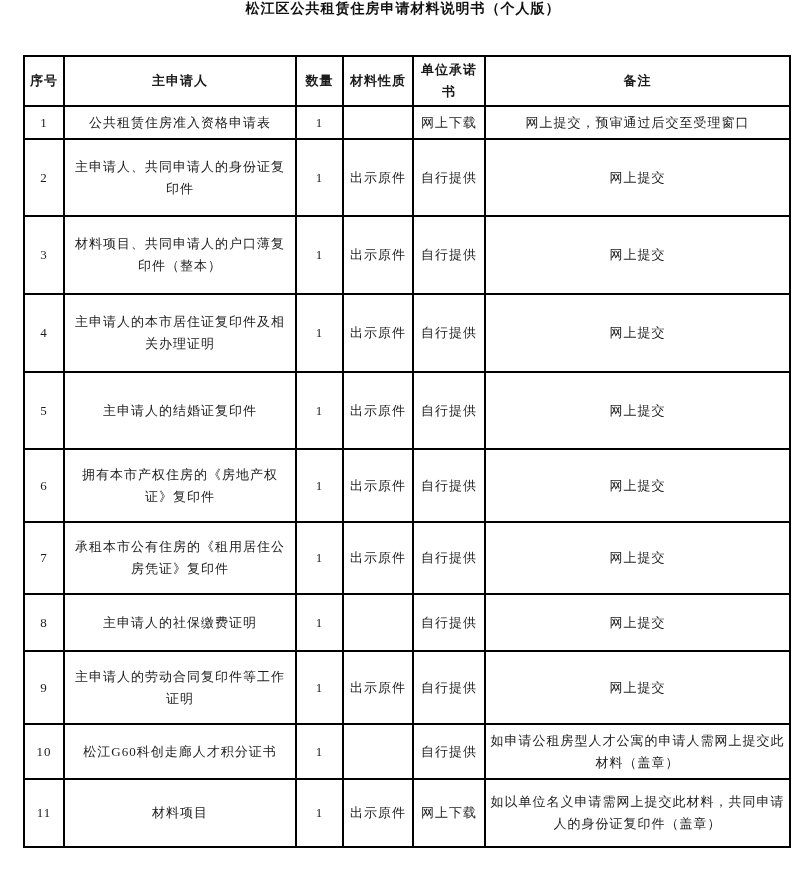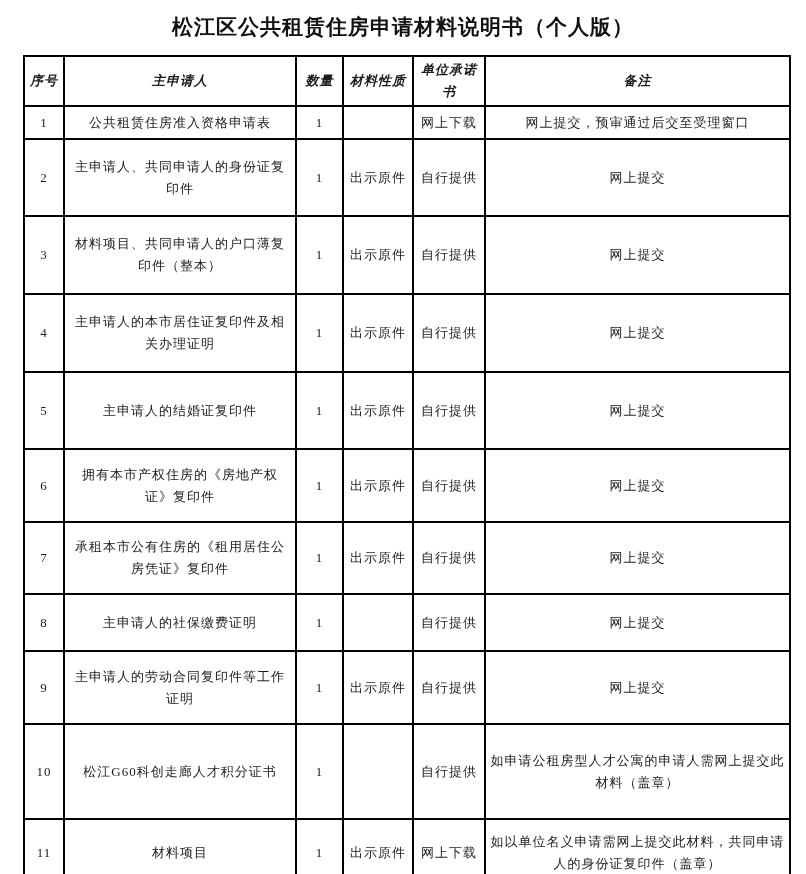--- a/index.html
+++ b/index.html
@@ -10,23 +10,23 @@
     color: #1c1c1c;
   }
   .page {
     position: relative;
     width: 806px;
     height: 874px;
     background: #ffffff;
     overflow: hidden;
   }
   .doc-title {
-    margin-top: 13px;
+    margin-top: 0;
     text-align: center;
-    font-size: 21px;
+    font-size: 14px;
     font-weight: bold;
     letter-spacing: 1px;
     color: #111111;
     font-family: "Liberation Sans", "DejaVu Sans", sans-serif;
   }
   table.materials {
     position: absolute;
     left: 23px;
     top: 55px;
     width: 766px;
@@ -38,21 +38,21 @@
     border: 2px solid #000000;
     text-align: center;
     vertical-align: middle;
     font-size: 13px;
     letter-spacing: 1px;
     line-height: 22px;
     padding: 2px 4px;
     color: #1c1c1c;
     word-break: break-all;
   }
-  table.materials thead tr { height: 42px; font-style: italic; }
+  table.materials thead tr { height: 42px; }
   table.materials th {
     font-weight: bold;
     font-size: 13px;
   }
   td.cell-no, td.cell-qty {
     letter-spacing: 0;
   }
 </style>
 </head>
 <body>
@@ -145,21 +145,21 @@
           <td class="cell-remark">网上提交</td>
         </tr>
         <tr style="height: 73px;">
           <td class="cell-no">9</td>
           <td class="cell-item">主申请人的劳动合同复印件等工作证明</td>
           <td class="cell-qty">1</td>
           <td class="cell-nature">出示原件</td>
           <td class="cell-method">自行提供</td>
           <td class="cell-remark">网上提交</td>
         </tr>
-        <tr style="height: 95px;">
+        <tr style="height: 55px;">
           <td class="cell-no">10</td>
           <td class="cell-item">松江G60科创走廊人才积分证书</td>
           <td class="cell-qty">1</td>
           <td class="cell-nature"></td>
           <td class="cell-method">自行提供</td>
           <td class="cell-remark">如申请公租房型人才公寓的申请人需网上提交此材料（盖章）</td>
         </tr>
         <tr style="height: 68px;">
           <td class="cell-no">11</td>
           <td class="cell-item">材料项目</td>

